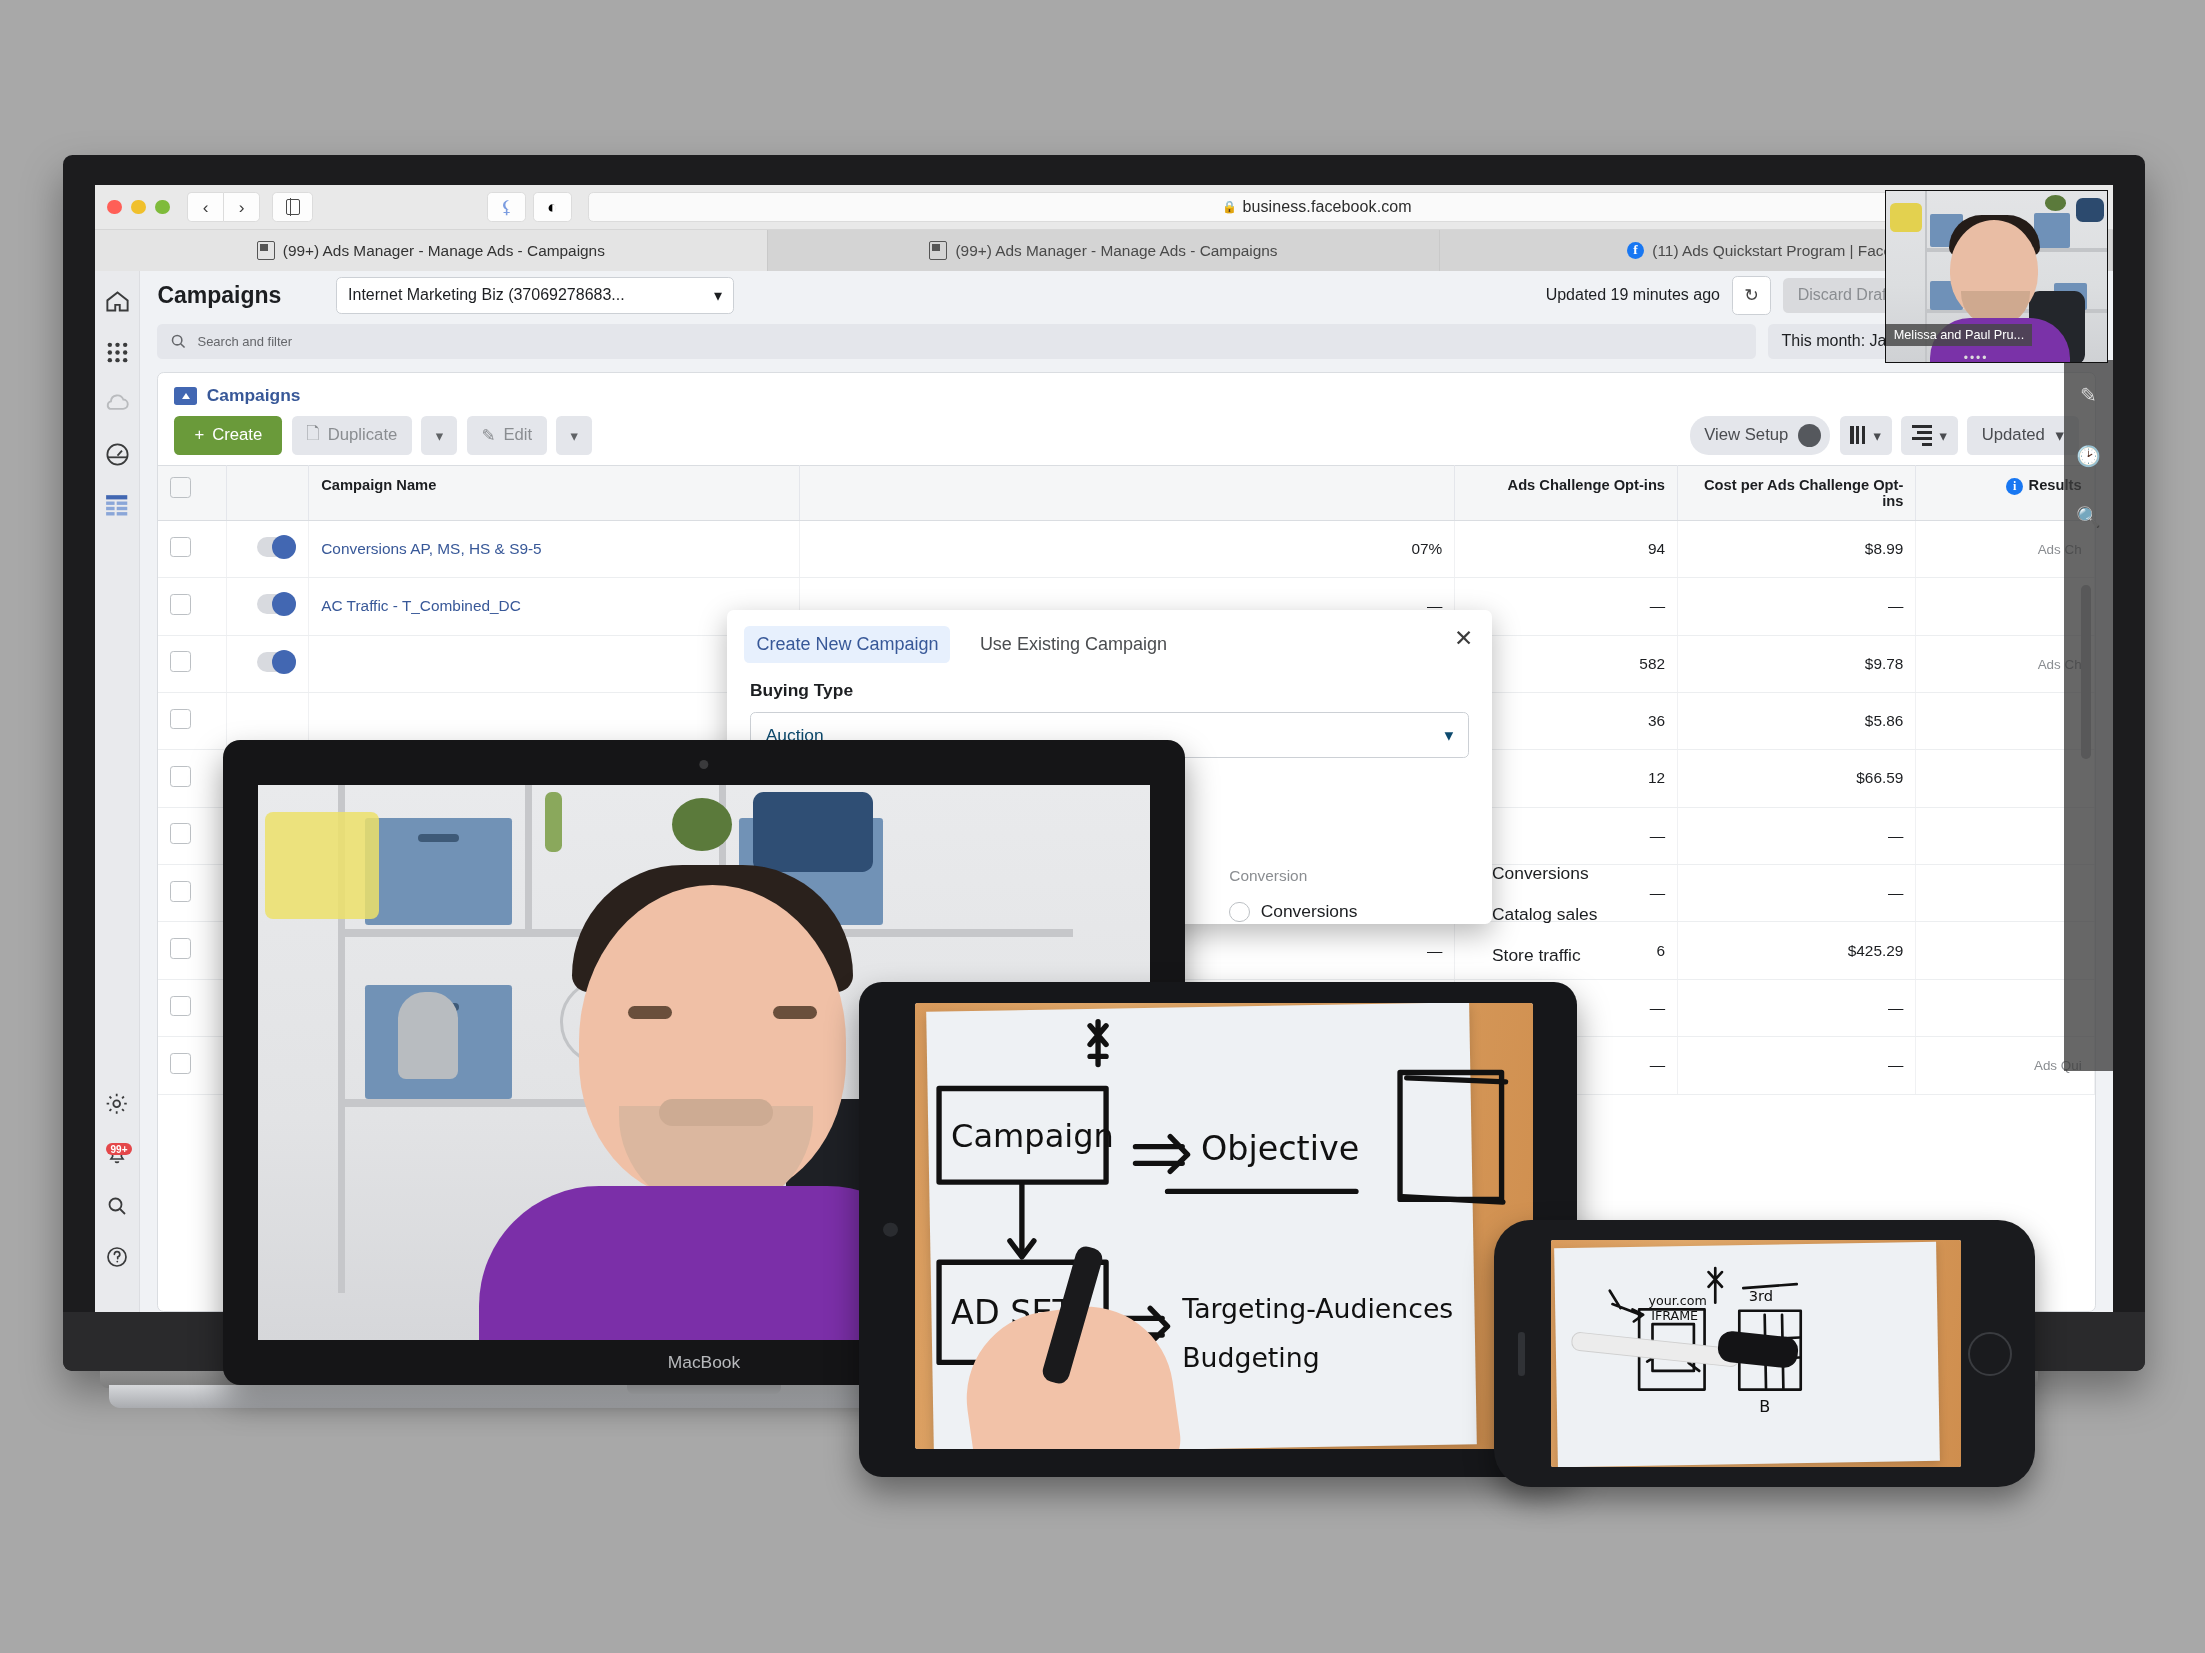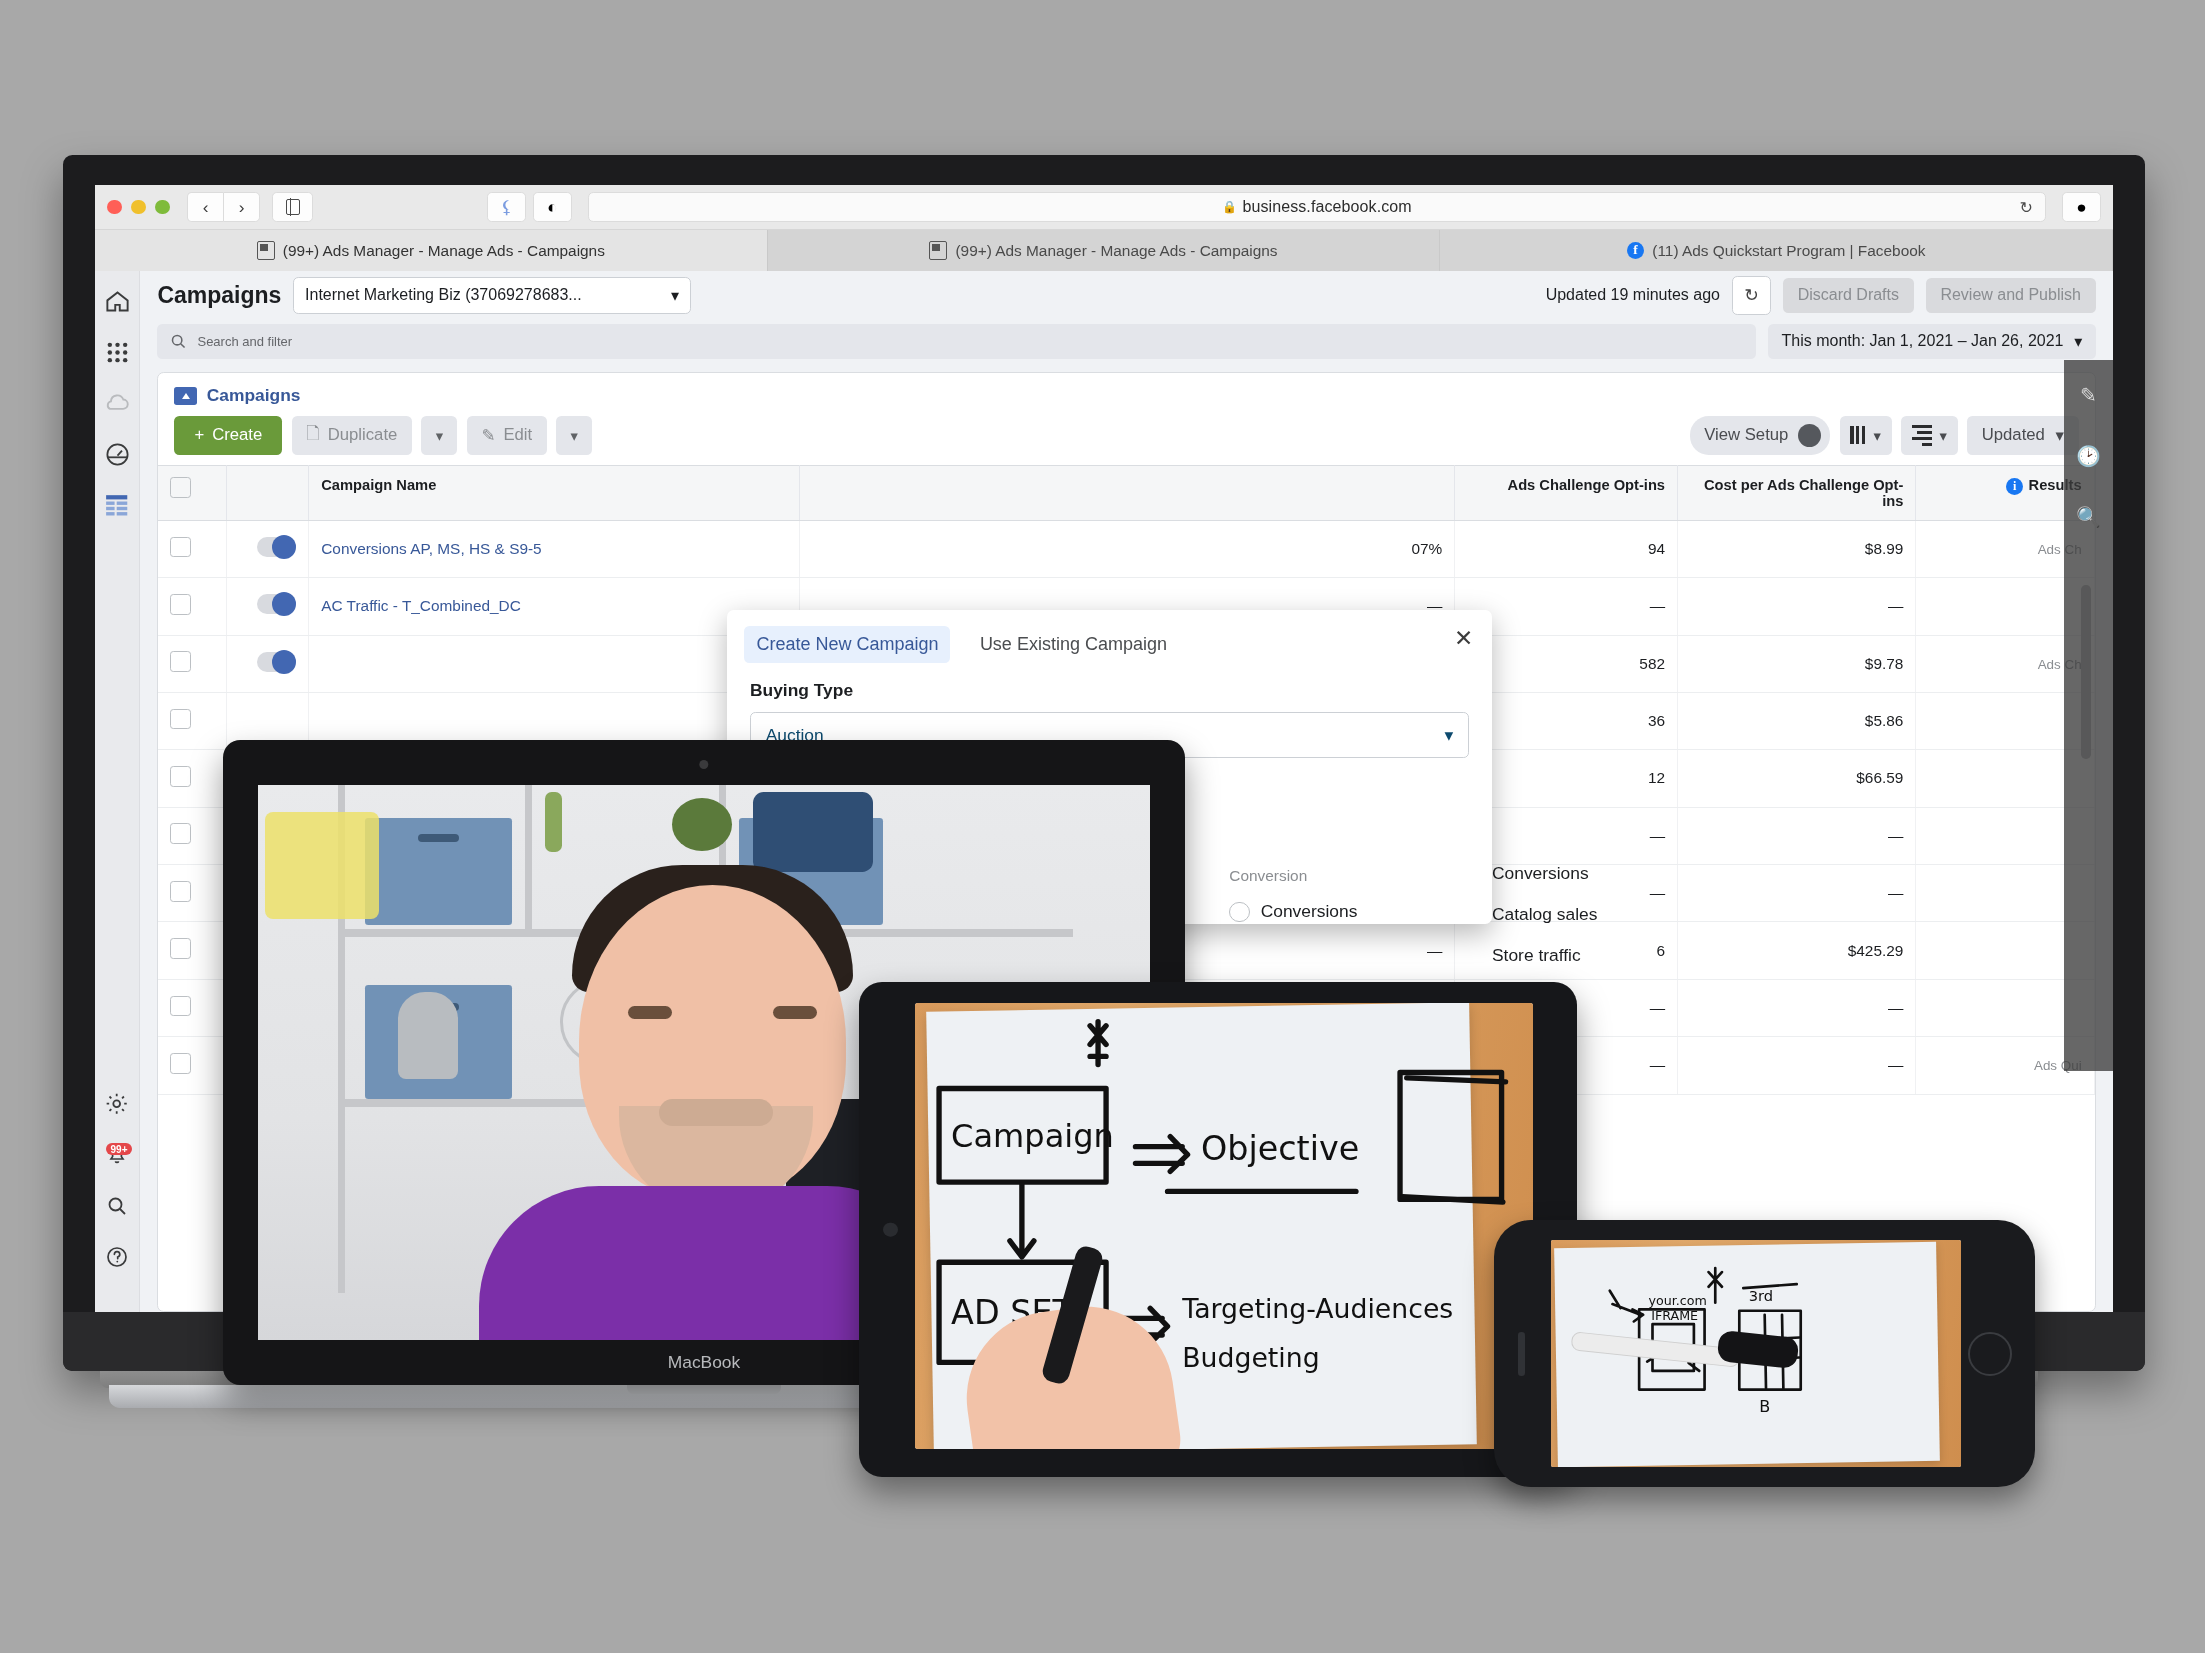--- a/index.html
+++ b/index.html
@@ -64,21 +64,21 @@
   .lnicon{width:31px;height:31px;margin-bottom:20px;display:flex;align-items:center;justify-content:center;
      color:#3a3b3c;}
   .lnbottom{position:absolute;bottom:20px;left:0;right:0;display:flex;flex-direction:column;align-items:center;}
   .badge99{position:absolute;margin-left:4px;margin-top:-10.7px;background:#e4474a;color:#fff;border-radius:6px;
      font-size:10px;padding:0.7px 4.7px;font-weight:bold;}
   .fbmain{flex:1;display:flex;flex-direction:column;min-width:0;position:relative;}
 
   .fbhead{height:48px;display:flex;align-items:center;padding:0 17.4px;gap:12px;}
   .fbtitle{font-size:23px;font-weight:bold;color:#1c1e21;}
   .acctsel{width:374px;height:35px;background:#fff;border:0.7px solid #ccd0d5;border-radius:5.3px;
-     display:flex;align-items:center;padding:0 10.7px;font-size:16px;color:#1c1e21;justify-content:space-between;}
+     display:flex;align-items:center;padding:0 10.7px;font-size:16px;color:#1c1e21;justify-content:space-between;margin-left:43px;}
   .headright{margin-left:auto;display:flex;align-items:center;gap:12px;}
   .upd{font-size:16px;color:#1c1e21;}
   .refresh{width:37px;height:37px;border-radius:5.3px;display:flex;align-items:center;justify-content:center;
      border:0.7px solid #ccd0d5;background:#fff;font-size:17.4px;color:#444;}
   .ghostbtn{height:35px;padding:0 14.7px;border-radius:5.3px;background:#d9dadd;color:#8a8d91;
      display:flex;align-items:center;font-size:16px;}
 
   .searchrow{height:44px;display:flex;align-items:center;padding:0 17.4px;gap:12px;}
   .searchbox{flex:1;height:35px;background:#e4e6eb;border-radius:5.3px;display:flex;align-items:center;
      padding:0 12px;gap:9.4px;color:#65676b;font-size:13px;}
@@ -607,20 +607,41 @@
           <div style="font-size:17.4px;color:#1c1e21;margin-bottom:20px;">Catalog sales</div>
           <div style="font-size:17.4px;color:#1c1e21;">Store traffic</div>
         </div>
 
         <div class="rail">
           <span class="railicon">✎</span>
           <span class="railicon">🕑</span>
           <span class="railicon">🔍</span>
         </div>
 
+        <div class="pip">
+          <div class="pipbg">
+            <div class="shelfline" style="left:39px;top:0;width:2.7px;height:171px;"></div>
+            <div class="shelfline" style="left:39px;top:57px;width:182px;height:3.3px;"></div>
+            <div class="shelfline" style="left:39px;top:118px;width:182px;height:3.3px;"></div>
+            <div class="shelfbox" style="left:44px;top:23px;width:33px;height:33px;"></div>
+            <div class="shelfbox" style="left:148px;top:21.4px;width:36px;height:35px;"></div>
+            <div class="shelfbox" style="left:44px;top:90px;width:33px;height:29px;"></div>
+            <div class="shelfbox" style="left:168px;top:92px;width:33px;height:27px;"></div>
+            <div style="position:absolute;left:4px;top:12px;width:32px;height:29px;background:#e3d14f;border-radius:5.3px;"></div>
+            <div style="position:absolute;left:190px;top:6.7px;width:28px;height:24px;background:#2c4a6e;border-radius:6.7px;"></div>
+            <div style="position:absolute;left:159px;top:4px;width:21.4px;height:16px;background:#5b7a3b;border-radius:50%;"></div>
+          </div>
+          <div class="pipchair"></div>
+          <div class="piphair"></div>
+          <div class="piphead"></div>
+          <div class="pipbeard"></div>
+          <div class="pipbody"></div>
+          <div class="pipname">Melissa and Paul Pru...</div>
+          <div class="pipdots">••••</div>
+        </div>
 
       </div>
     </div>
   </div>
 
   <div class="macbook">
     <div class="mb-base"></div>
     <div class="mb-notch"></div>
     <div class="mb-lid">
       <div class="mb-cam"></div>

